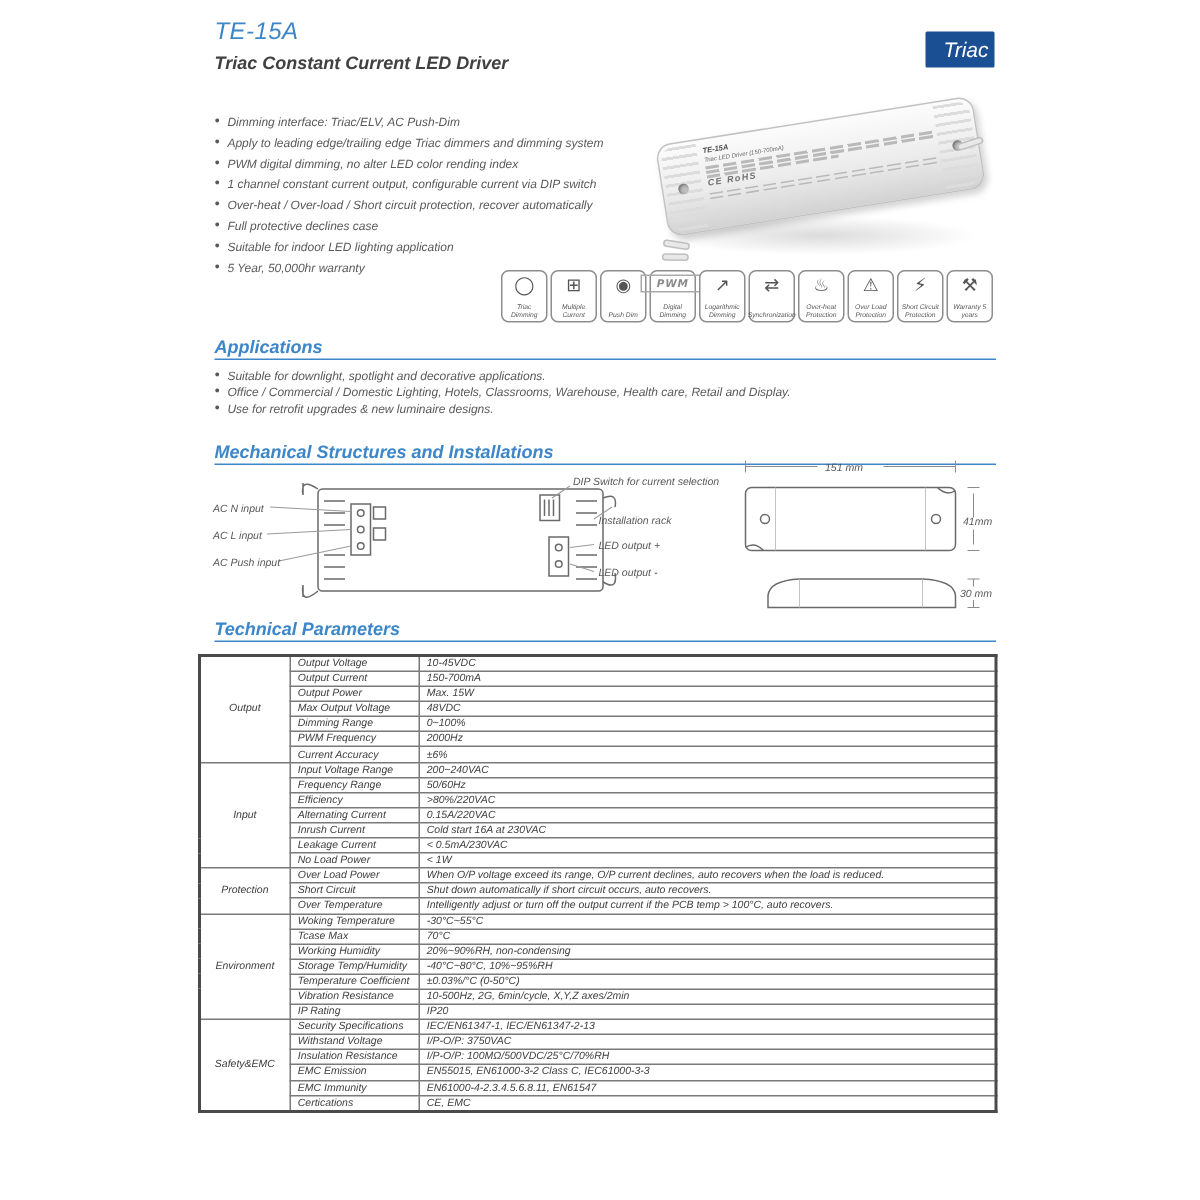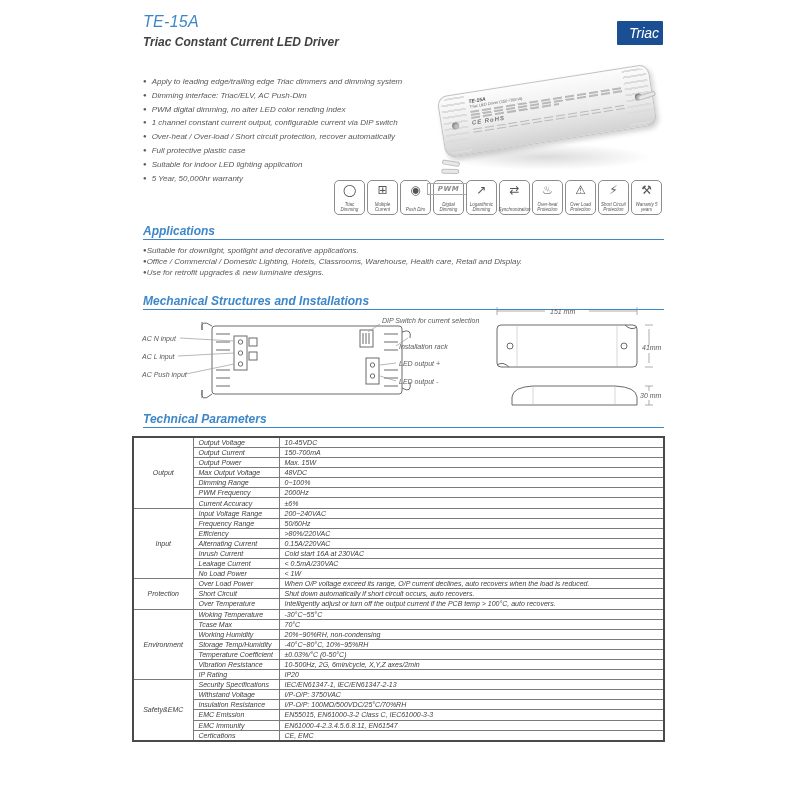--- a/index.html
+++ b/index.html
@@ -66,21 +66,21 @@
 
   
   .heading{font-size:12px;font-weight:600;color:var(--accent);}
   .rule{width:521px;border-top:1.5px solid var(--accent);}
   #h-app{left:143px;top:224px;} #r-app{left:143px;top:239px;}
   #h-mech{left:143px;top:294px;} #r-mech{left:143px;top:309px;}
   #h-tech{left:143px;top:412px;} #r-tech{left:143px;top:427px;}
 
   
   #applist{left:143px;top:246px;width:525px;list-style:none;}
-  #applist li{display:flex;font-size:8px;line-height:10.8px;}
+  #applist li{display:flex;gap:5px;font-size:8px;line-height:10.8px;}
 
   svg text{font-family:"Liberation Sans",sans-serif;font-size:7px;fill:var(--gray);}
   #mechsvg{left:140px;top:312px;} #dimsvg{left:487px;top:299px;}
 
   
   #techtbl{left:132px;top:436px;border-collapse:collapse;table-layout:fixed;width:531px;
     font-size:7px;color:var(--ink);}
   #techtbl td{border:1px solid var(--border-mid);height:10.1px;line-height:9px;
     padding:0 5px;white-space:nowrap;overflow:hidden;}
   #techtbl{border:2px solid var(--border-dark);}
@@ -94,41 +94,41 @@
 
 <div id="page">
 
   <div id="title" class="abs">TE-15A</div>
   <div id="subtitle" class="abs">Triac Constant Current LED Driver</div>
   <div id="badge" class="abs">Triac</div>
 
   <ul id="features" class="abs">
       <li>
         <span class="blt">●</span>
+        <span>Dimming interface: Triac/ELV, AC Push-Dim</span>
+      </li>
+      <li>
+        <span class="blt">●</span>
         <span>Apply to leading edge/trailing edge Triac dimmers and dimming system</span>
       </li>
       <li>
         <span class="blt">●</span>
-        <span>Dimming interface: Triac/ELV, AC Push-Dim</span>
-      </li>
-      <li>
-        <span class="blt">●</span>
         <span>PWM digital dimming, no alter LED color rending index</span>
       </li>
       <li>
         <span class="blt">●</span>
         <span>1 channel constant current output, configurable current via DIP switch</span>
       </li>
       <li>
         <span class="blt">●</span>
         <span>Over-heat / Over-load / Short circuit protection, recover automatically</span>
       </li>
       <li>
         <span class="blt">●</span>
-        <span>Full protective plastic case</span>
+        <span>Full protective declines case</span>
       </li>
       <li>
         <span class="blt">●</span>
         <span>Suitable for indoor LED lighting application</span>
       </li>
       <li>
         <span class="blt">●</span>
         <span>5 Year, 50,000hr warranty</span>
       </li>
     </ul>

